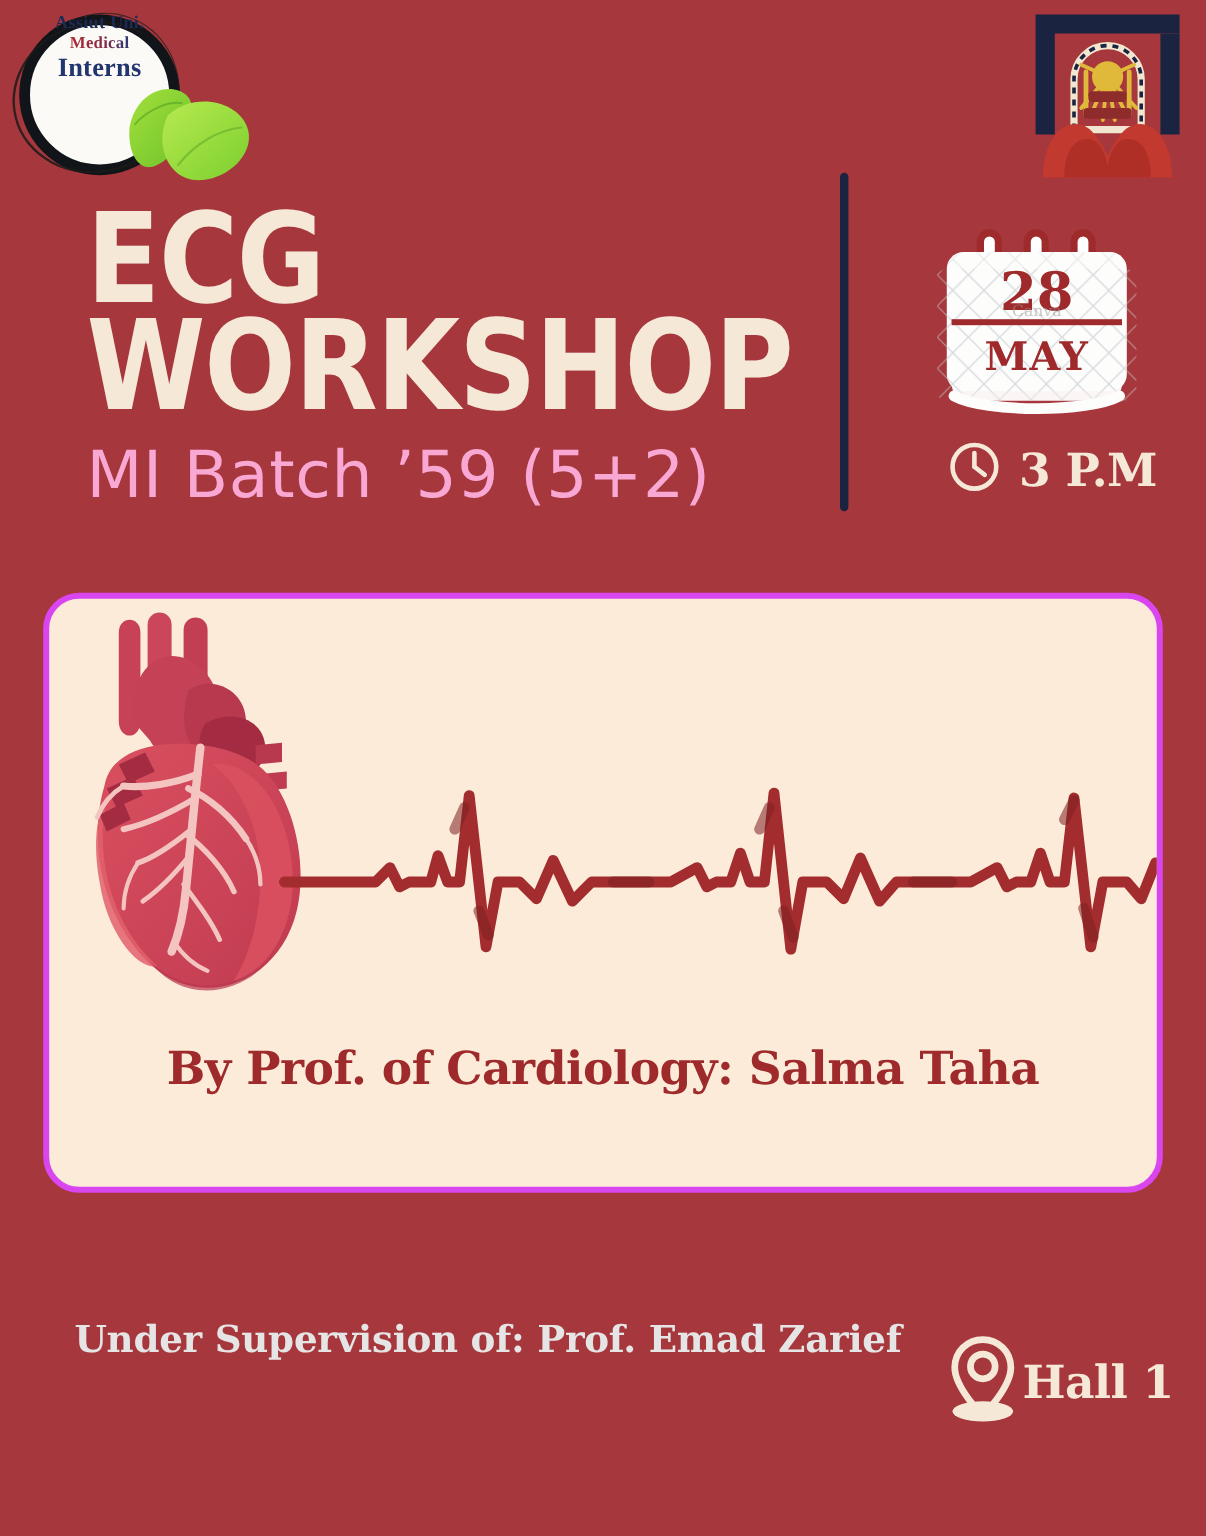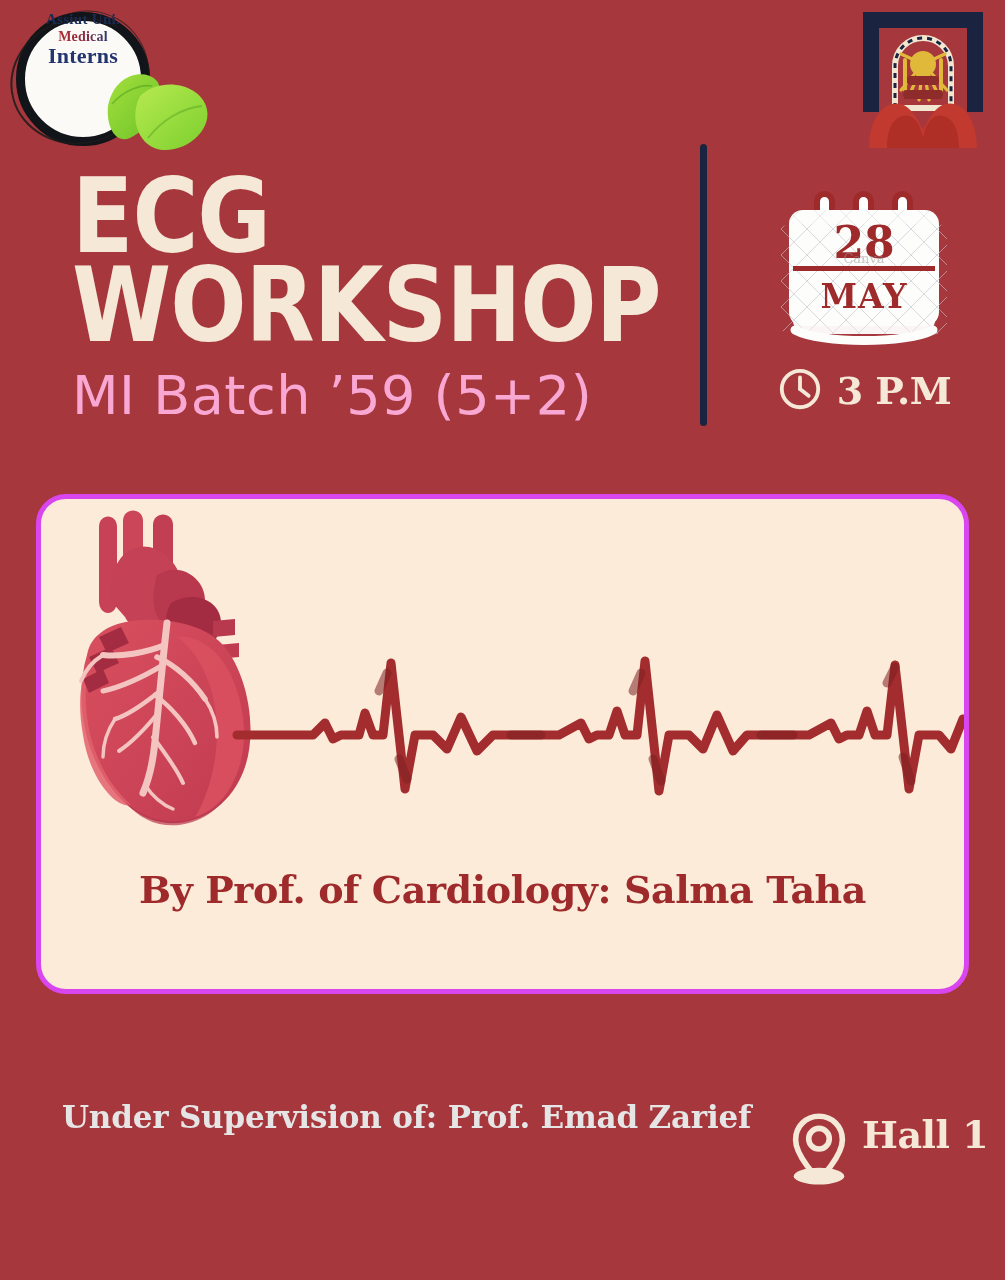--- a/index.html
+++ b/index.html
@@ -157,21 +157,21 @@
   #cal {
     position: relative;
     width: 166px;
     height: 160px;
     margin: 0 auto;
   }
   #clockrow {
     margin-top: 16px;
     display: flex;
     align-items: center;
-    justify-content: center;
+    justify-content: flex-end;
     gap: 14px;
   }
   #clockrow .tlabel {
     font-family: "DejaVu Serif", serif;
     font-weight: bold;
     font-size: 38px;
     color: #F6E8D7;
     letter-spacing: -0.5px;
     line-height: 1;
   }
@@ -230,22 +230,22 @@
     line-height: 1.62;
     color: #e5e5e5;
     letter-spacing: -0.2px;
     white-space: nowrap;
   }
   #venue {
     position: absolute;
     left: 790px;
     top: 1112px;
     display: flex;
-    align-items: flex-start;
-    gap: 14px;
+    align-items: center;
+    gap: 4px;
   }
   #venue .vlabel {
     font-family: "DejaVu Serif", serif;
     font-weight: bold;
     font-size: 38px;
     color: #F6E8D7;
     letter-spacing: -0.5px;
   }
 </style>
 </head>

